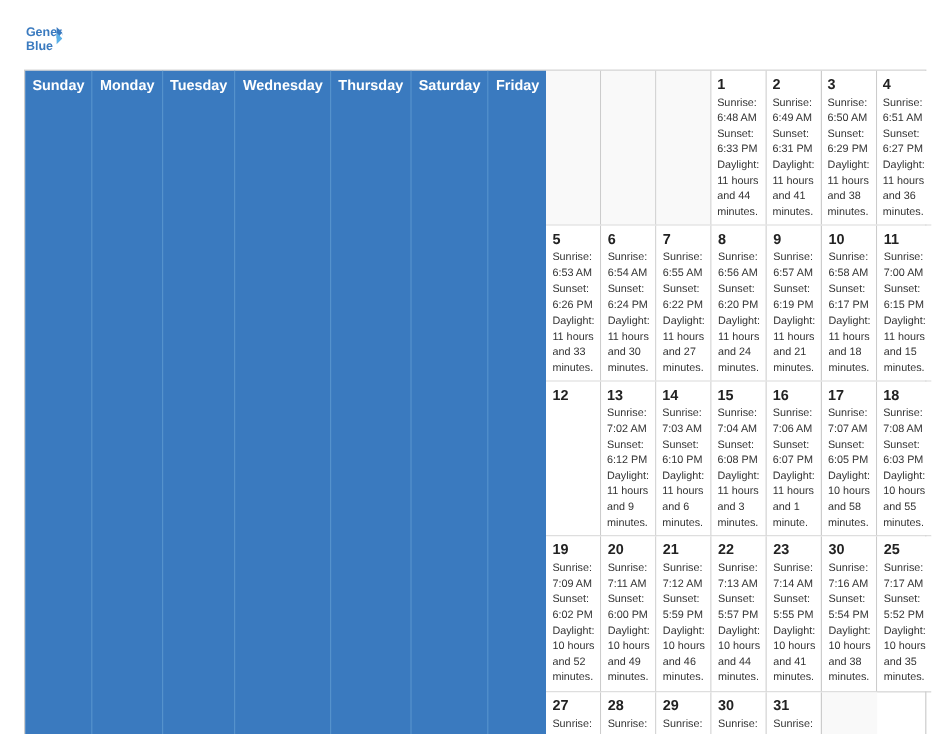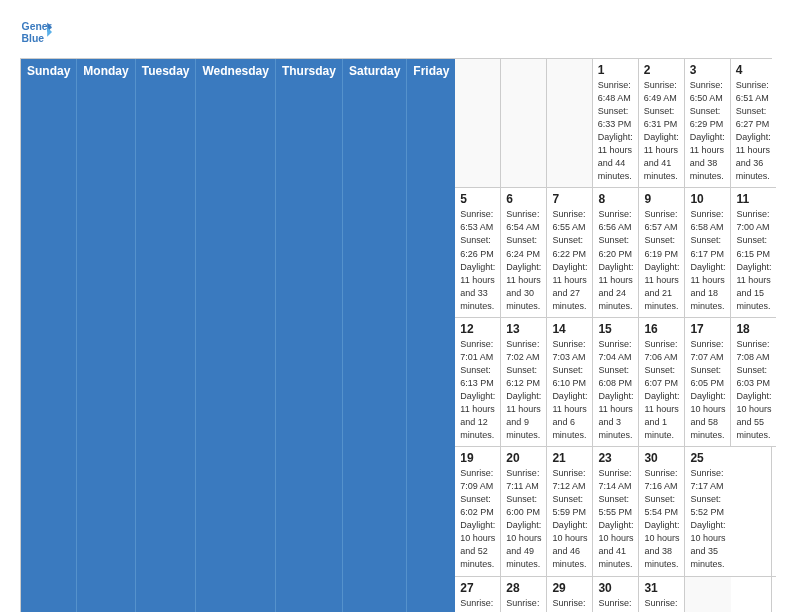--- a/index.html
+++ b/index.html
@@ -179,21 +179,20 @@
             <div class="cell-text">Sunrise: 6:58 AM<br>Sunset: 6:17 PM<br>Daylight: 11 hours and 18 minutes.</div>
           </div>
           <div class="cal-cell">
             <span class="day-num">11</span>
             <div class="cell-text">Sunrise: 7:00 AM<br>Sunset: 6:15 PM<br>Daylight: 11 hours and 15 minutes.</div>
           </div>
         </div>
         <div class="cal-week">
           <div class="cal-cell">
             <span class="day-num">12</span>
-            <div class="cell-text">Sunrise: 7:01 AM<br>Sunset: 6:13 PM<br>Daylight: 11 hours and 12 minutes.</div>
           </div>
           <div class="cal-cell">
             <span class="day-num">13</span>
             <div class="cell-text">Sunrise: 7:02 AM<br>Sunset: 6:12 PM<br>Daylight: 11 hours and 9 minutes.</div>
           </div>
           <div class="cal-cell">
             <span class="day-num">14</span>
             <div class="cell-text">Sunrise: 7:03 AM<br>Sunset: 6:10 PM<br>Daylight: 11 hours and 6 minutes.</div>
           </div>
           <div class="cal-cell">
@@ -218,20 +217,24 @@
             <span class="day-num">19</span>
             <div class="cell-text">Sunrise: 7:09 AM<br>Sunset: 6:02 PM<br>Daylight: 10 hours and 52 minutes.</div>
           </div>
           <div class="cal-cell">
             <span class="day-num">20</span>
             <div class="cell-text">Sunrise: 7:11 AM<br>Sunset: 6:00 PM<br>Daylight: 10 hours and 49 minutes.</div>
           </div>
           <div class="cal-cell">
             <span class="day-num">21</span>
             <div class="cell-text">Sunrise: 7:12 AM<br>Sunset: 5:59 PM<br>Daylight: 10 hours and 46 minutes.</div>
+          </div>
+          <div class="cal-cell">
+            <span class="day-num">22</span>
+            <div class="cell-text">Sunrise: 7:13 AM<br>Sunset: 5:57 PM<br>Daylight: 10 hours and 44 minutes.</div>
           </div>
           <div class="cal-cell">
             <span class="day-num">23</span>
             <div class="cell-text">Sunrise: 7:14 AM<br>Sunset: 5:55 PM<br>Daylight: 10 hours and 41 minutes.</div>
           </div>
           <div class="cal-cell">
             <span class="day-num">30</span>
             <div class="cell-text">Sunrise: 7:16 AM<br>Sunset: 5:54 PM<br>Daylight: 10 hours and 38 minutes.</div>
           </div>
           <div class="cal-cell">

